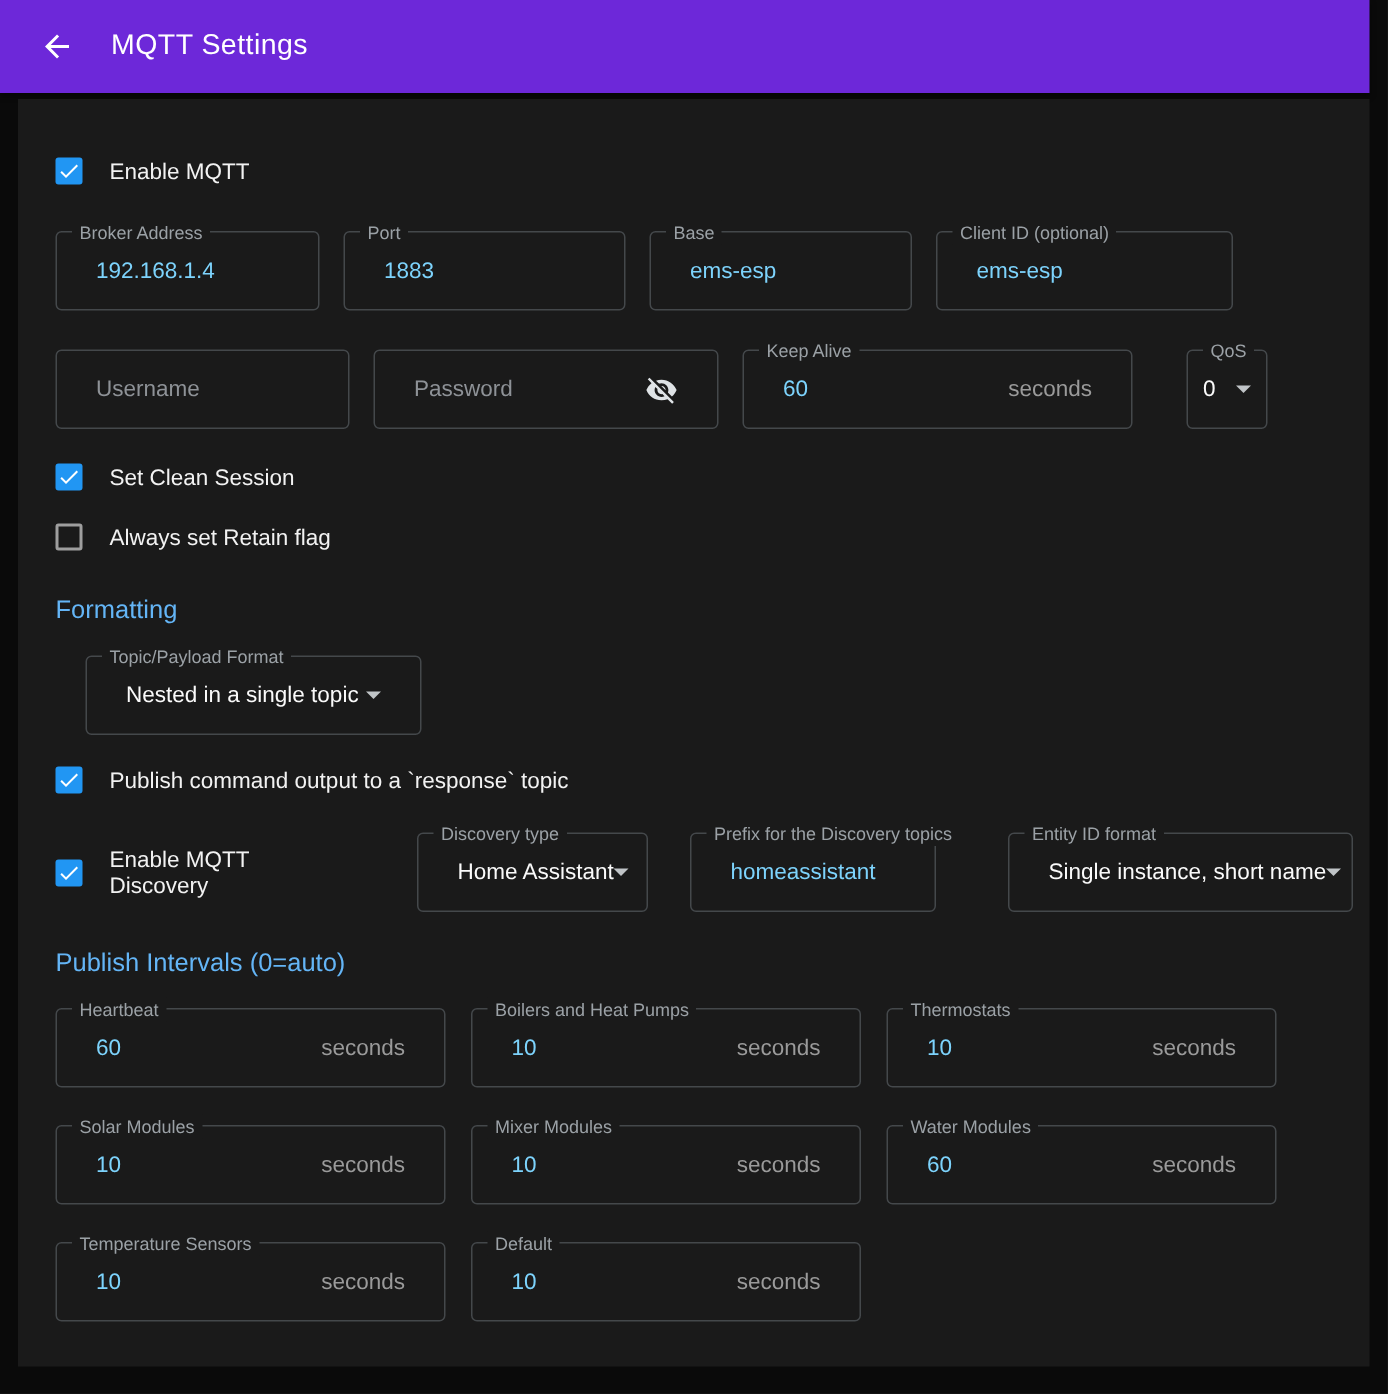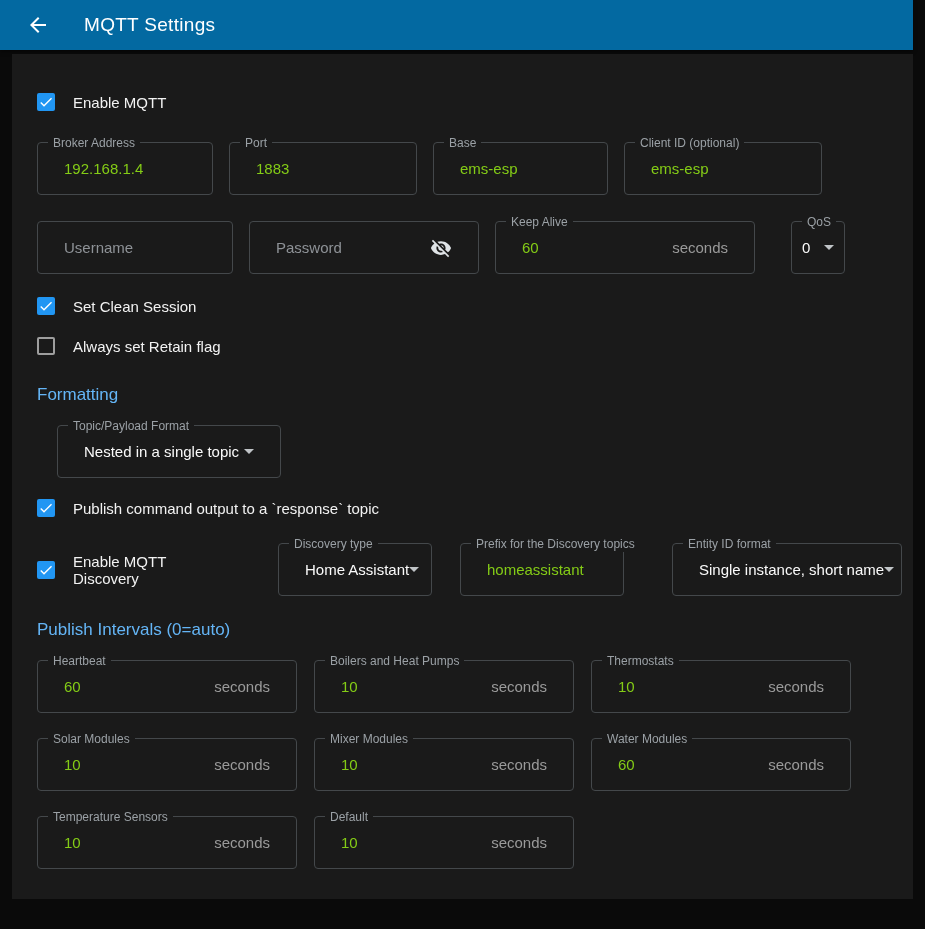--- a/index.html
+++ b/index.html
@@ -5,26 +5,26 @@
   * { box-sizing: border-box; margin: 0; padding: 0; }
   html, body { width: 925px; height: 929px; }
   body {
     background: #0a0a0a;
     font-family: "Liberation Sans", sans-serif;
     overflow: hidden;
   }
   
   .appbar {
     width: 913px;
-    height: 50px;
-    background: #0369a1;
+    height: 62px;
+    background: #6d28d9;
     display: flex;
     align-items: center;
     padding: 0 24px;
-    gap: 32px;
+    gap: 22px;
     box-shadow: 0 2px 4px rgba(0,0,0,0.4);
   }
   .back-btn {
     background: none; border: none; cursor: pointer;
     width: 28px; height: 28px;
     display: flex; align-items: center; justify-content: center;
     padding: 0;
   }
   .appbar h1 {
     color: #ffffff; font-size: 19px; font-weight: 400; letter-spacing: 0.3px;
@@ -71,21 +71,21 @@
     position: absolute; top: -8px; left: 10px;
     font-size: 12px; line-height: 16px;
     color: #9ba1a6;
     background: #1a1a1a;
     padding: 0 5px;
     white-space: nowrap;
   }
   .field input {
     flex: 1 1 auto; min-width: 0;
     border: none; background: transparent; outline: none;
-    color: #84cc16; font-size: 15px;
+    color: #7dd3fc; font-size: 15px;
     font-family: "Liberation Sans", sans-serif;
   }
   .field input::placeholder { color: #8e9297; opacity: 1; }
   .suffix { color: #9a9a9a; font-size: 15px; margin-left: 8px; flex: none; }
   .select { cursor: pointer; margin-left: 20px; }
   .select-value { color: #fafafa; font-size: 15px; white-space: nowrap; }
   .caret {
     width: 0; height: 0;
     border-left: 5px solid transparent;
     border-right: 5px solid transparent;

